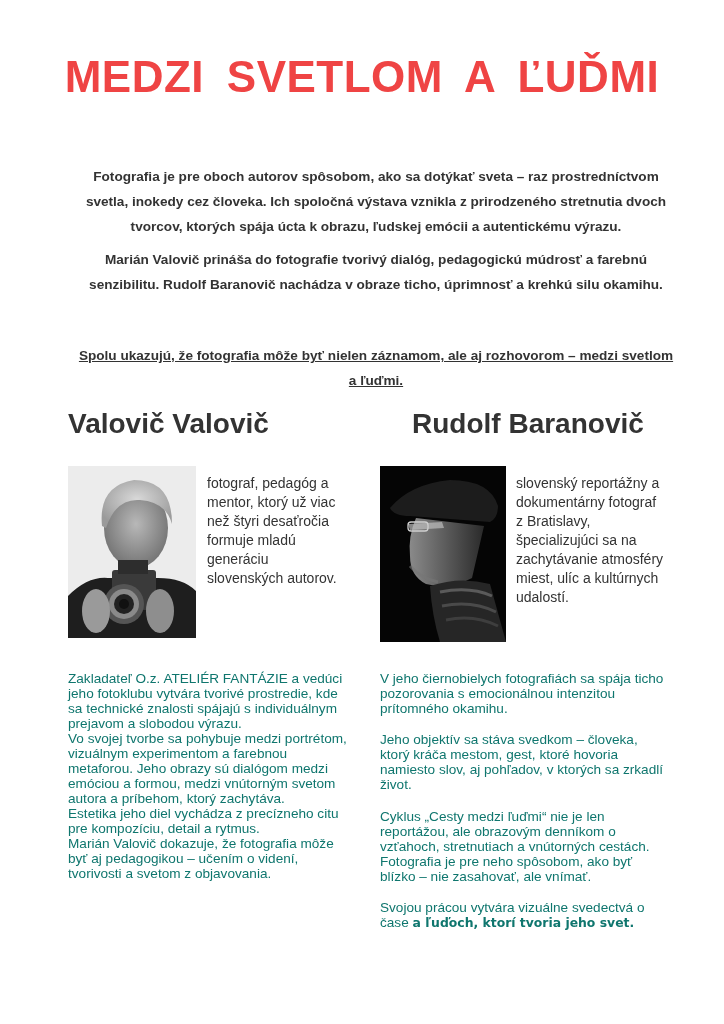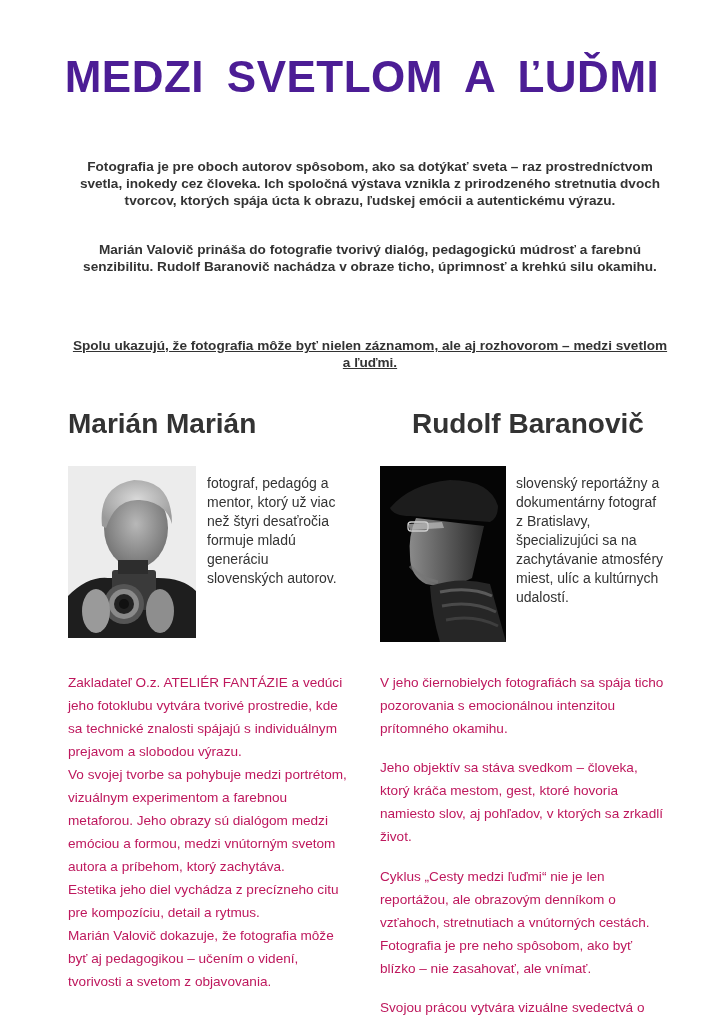--- a/index.html
+++ b/index.html
@@ -3,26 +3,26 @@
   <meta charset="utf-8">
   <style>
     html, body { margin: 0; padding: 0; background: #ffffff; }
     body {
       width: 724px; height: 1024px; position: relative; overflow: hidden;
       font-family: "Liberation Sans", sans-serif; color: #3a3a3a;
     }
     .title {
       position: absolute; left: 0; top: 52px; width: 724px; text-align: center;
       font-family: "Liberation Sans", sans-serif; font-weight: bold;
-      font-size: 44px; letter-spacing: 0.5px; color: #4c1d95; margin: 0;
+      font-size: 44px; letter-spacing: 0.5px; color: #ef4444; margin: 0;
       word-spacing: 10px;
     }
     .intro {
       position: absolute; left: 62px; width: 600px; text-align: center;
-      font-weight: bold; font-size: 13.6px; line-height: 17px; color: #333333; margin: 8px;
+      font-weight: bold; font-size: 13.6px; line-height: 25px; color: #333333; margin: 14px;
     }
     .intro p { margin: 0; }
     .intro1 { top: 150px; }
     .intro2 { top: 233px; }
     .intro3 { top: 329px; text-decoration: underline; }
 
     .author-name {
       position: absolute; top: 408px; margin: 0;
       font-weight: bold; font-size: 28px; color: #333333;
     }
@@ -34,21 +34,21 @@
     .photo-right { left: 380px; top: 466px; width: 126px; height: 176px; background: #050505; }
     .photo svg { display: block; width: 100%; height: 100%; }
 
     .short-bio {
       position: absolute; font-size: 14px; line-height: 19px; color: #333333; margin: 0;
     }
     .short-left { left: 207px; top: 474px; width: 130px; }
     .short-right { left: 516px; top: 474px; width: 150px; }
 
     .long-bio {
-      position: absolute; font-size: 13.6px; line-height: 23px; color: #be185d;
+      position: absolute; font-size: 13.6px; line-height: 15px; color: #0f766e;
     }
     .long-bio p { margin: 0; }
     .long-left { left: 68px; top: 671px; width: 280px; }
     .long-right { left: 380px; top: 671px; width: 285px; }
     .gap { margin-top: 16.4px !important; }
     .bold-tail { font-weight: bold; font-family: "DejaVu Sans", sans-serif; font-size: 12.4px; text-align: right; }
   </style>
 </head>
 <body>
 
@@ -57,21 +57,21 @@
 <div class="intro intro1">
   <p>Fotografia je pre oboch autorov spôsobom, ako sa dotýkať sveta – raz prostredníctvom svetla, inokedy cez človeka. Ich spoločná výstava vznikla z prirodzeného stretnutia dvoch tvorcov, ktorých spája úcta k obrazu, ľudskej emócii a autentickému výrazu.</p>
 </div>
 <div class="intro intro2">
   <p>Marián Valovič prináša do fotografie tvorivý dialóg, pedagogickú múdrosť a farebnú senzibilitu. Rudolf Baranovič nachádza v obraze ticho, úprimnosť a krehkú silu okamihu.</p>
 </div>
 <div class="intro intro3">
   <p>Spolu ukazujú, že fotografia môže byť nielen záznamom, ale aj rozhovorom – medzi svetlom a ľuďmi.</p>
 </div>
 
-<h2 class="author-name name-left">Marián Marián</h2>
+<h2 class="author-name name-left">Valovič Valovič</h2>
 
 <div class="photo photo-left">
   <svg viewBox="0 0 128 172" preserveAspectRatio="none">
     <defs>
       <radialGradient id="hairG" cx="50%" cy="40%" r="60%">
         <stop offset="0%" stop-color="#d9d9d9"></stop>
         <stop offset="100%" stop-color="#9a9a9a"></stop>
       </radialGradient>
       <radialGradient id="faceG" cx="50%" cy="45%" r="60%">
         <stop offset="0%" stop-color="#b8b8b8"></stop>

